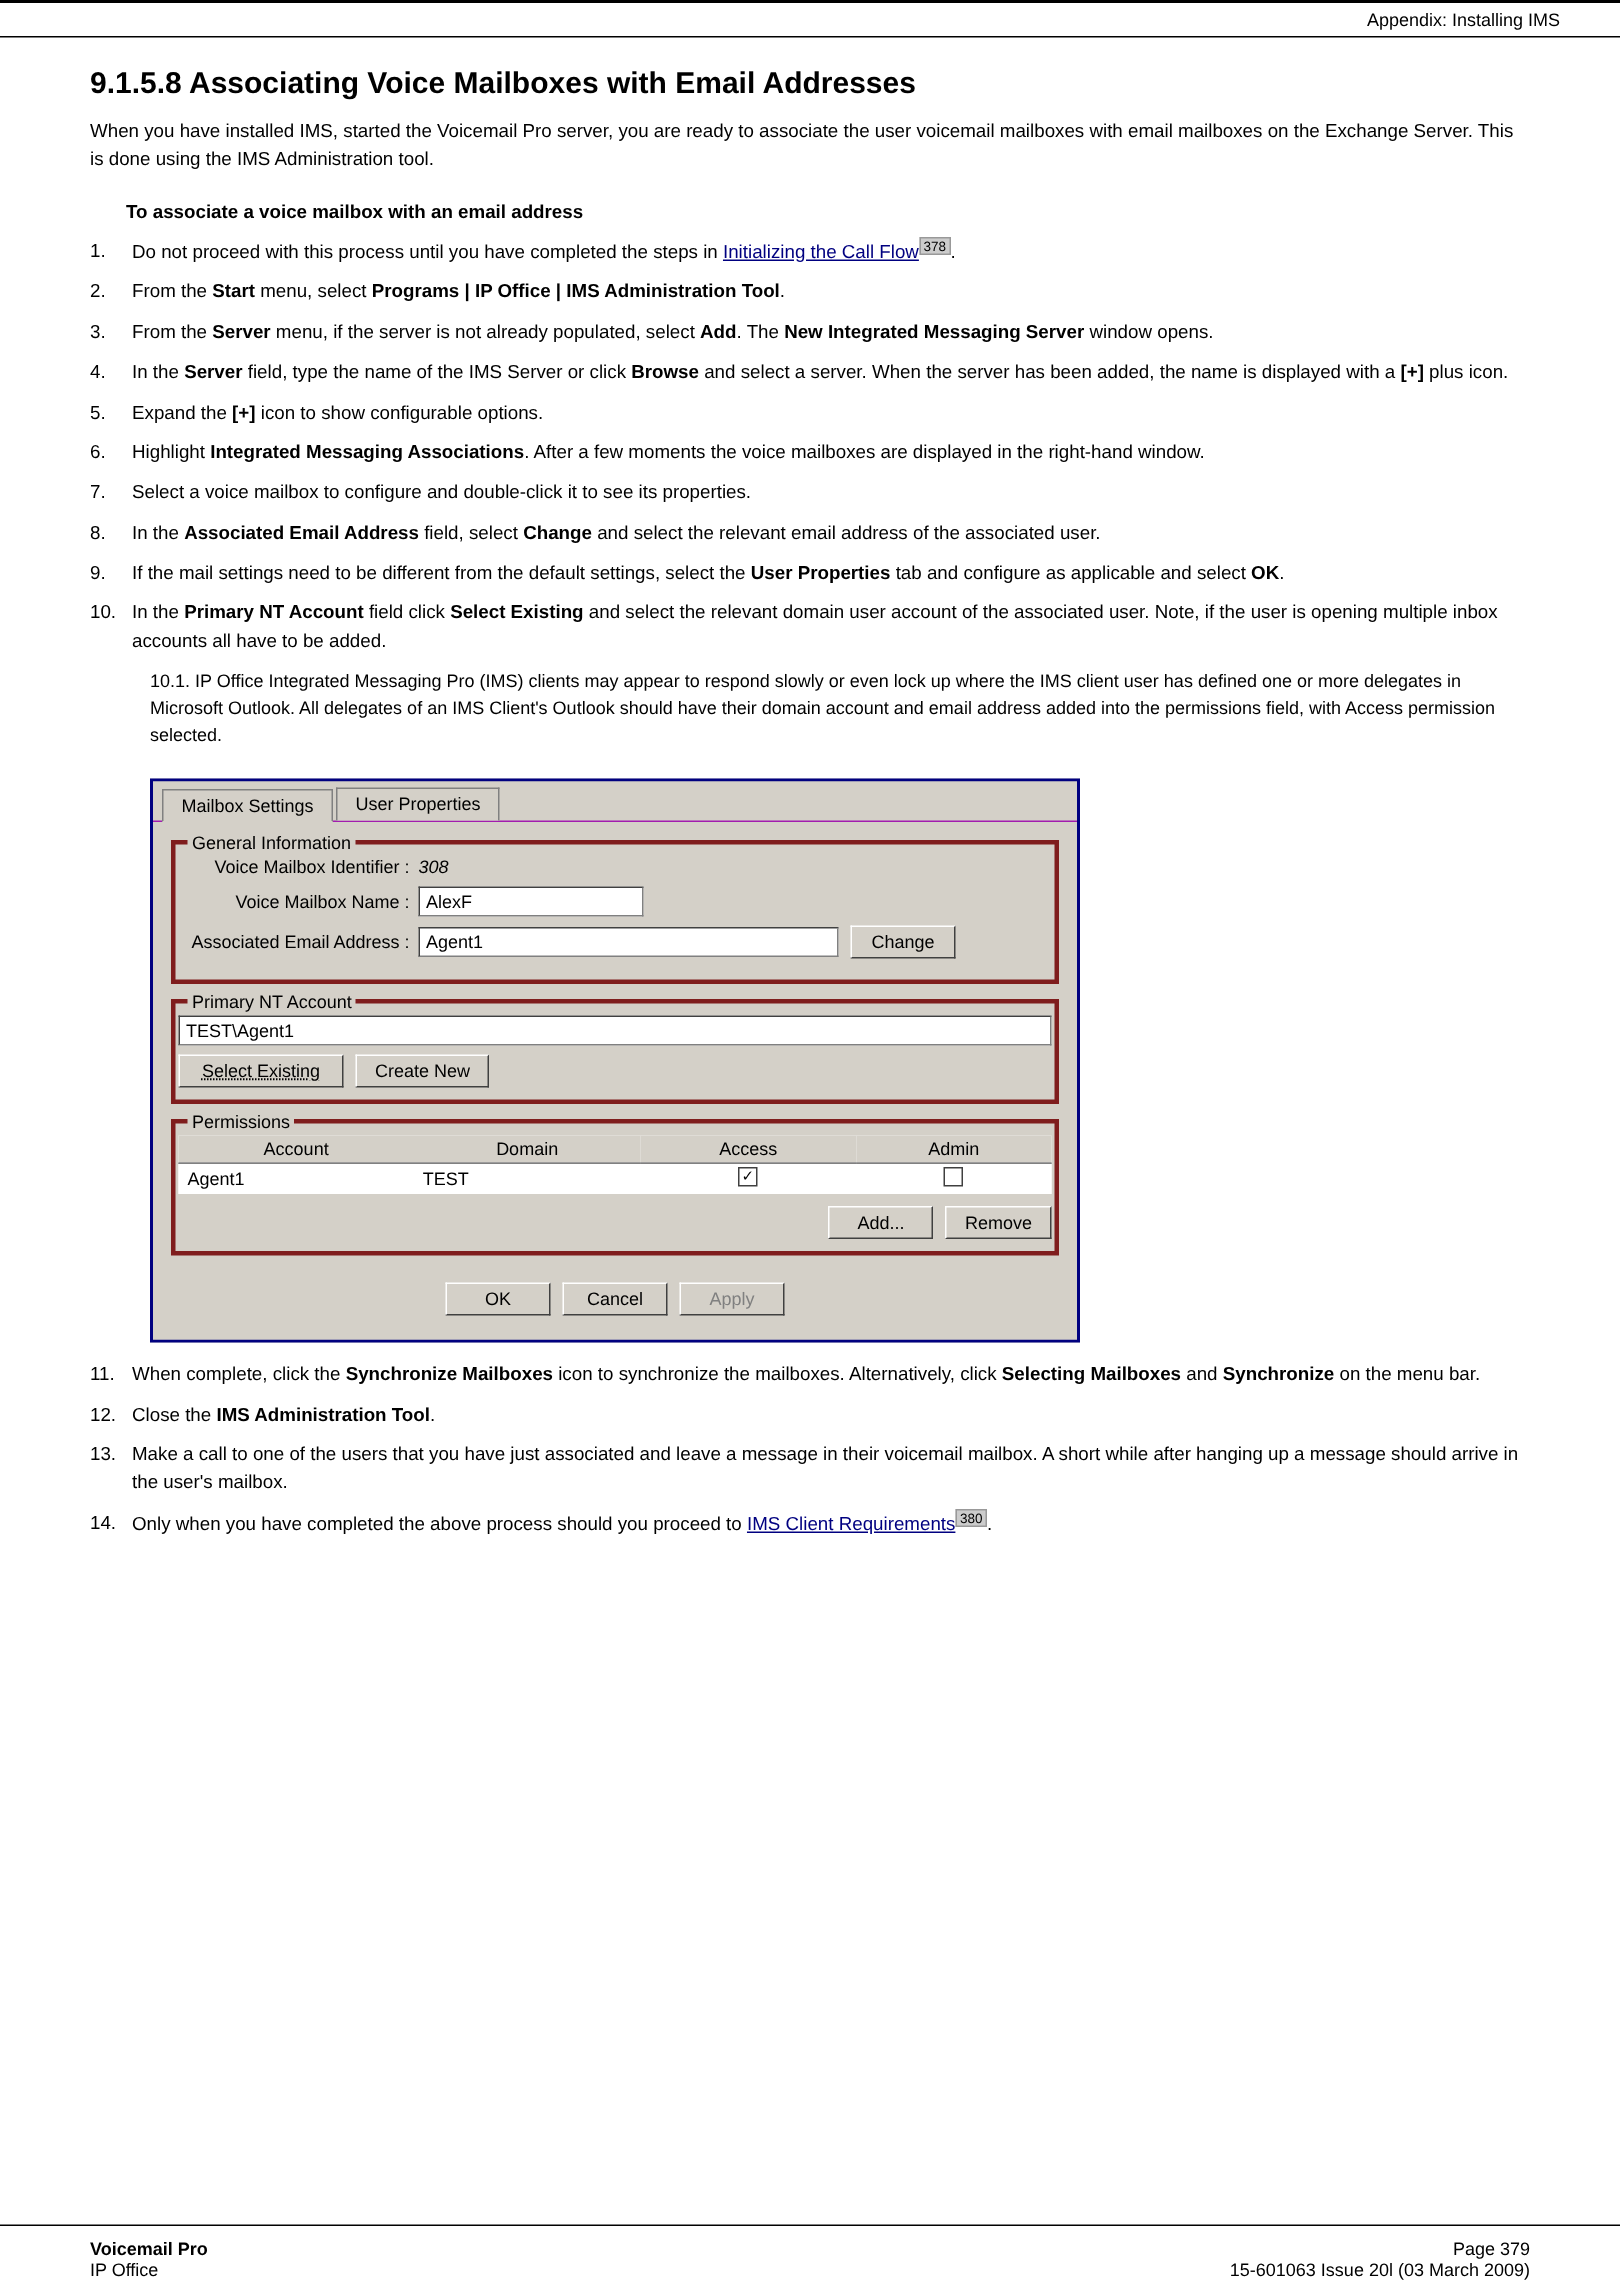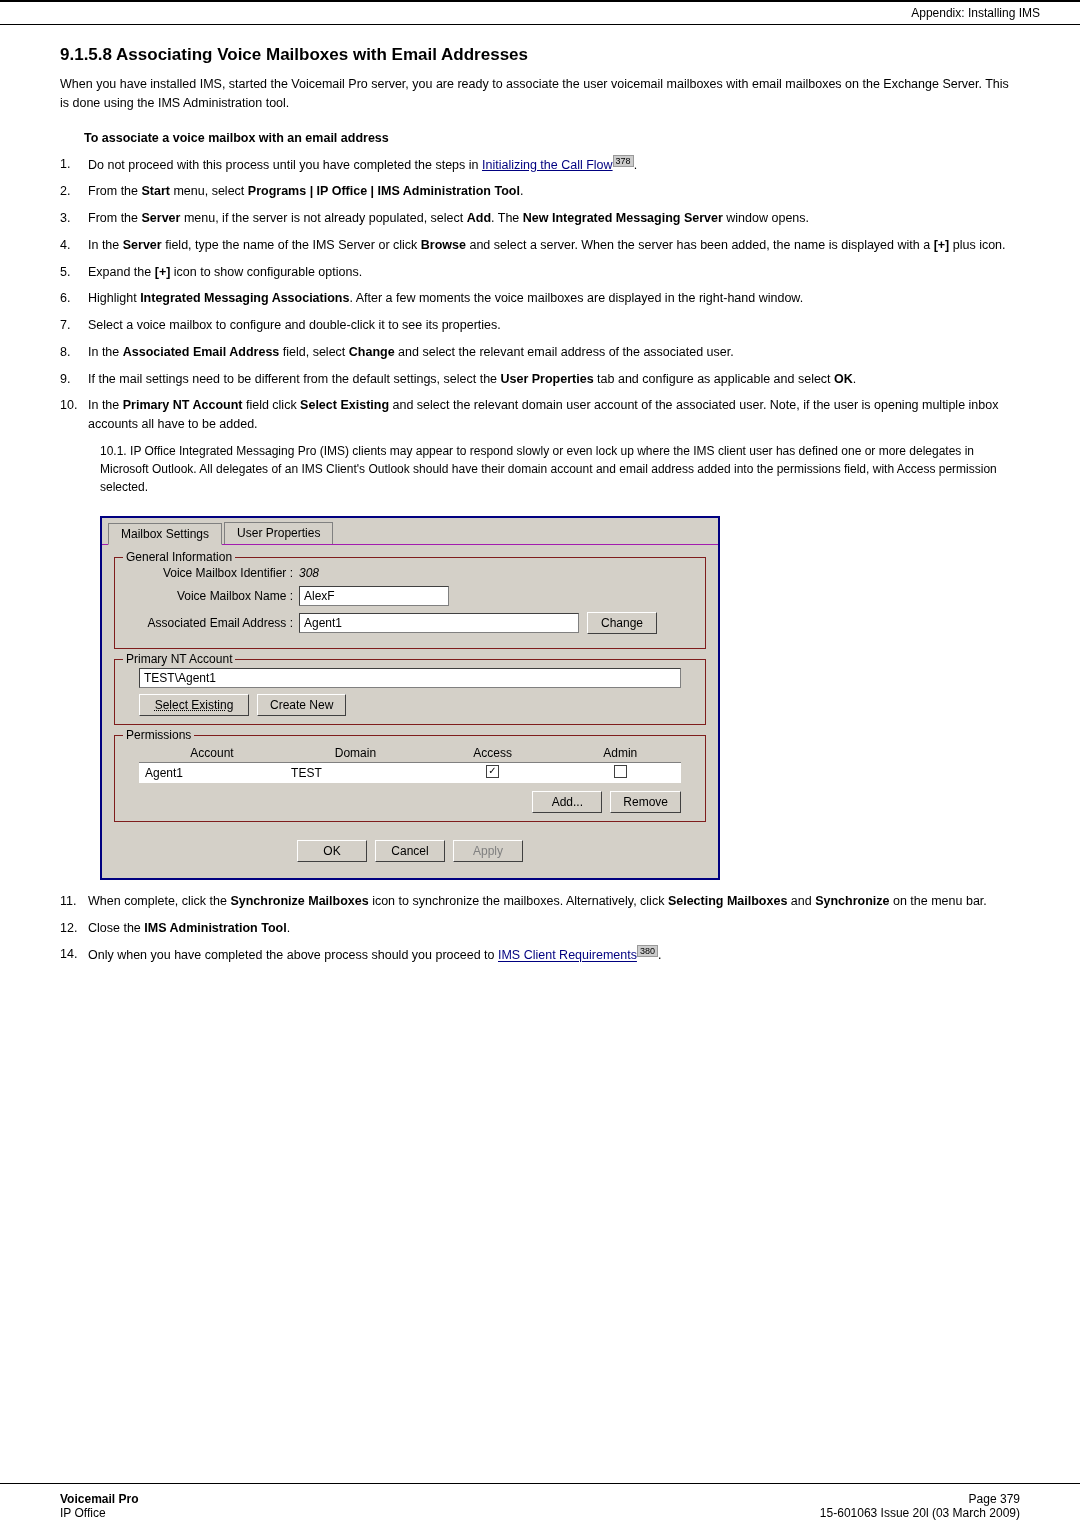--- a/index.html
+++ b/index.html
@@ -22,21 +22,21 @@
       border-top: 2px solid #000;
       border-bottom: 1px solid #000;
       padding: 4px 40px;
       text-align: right;
       font-size: 12px;
     }
     .content-area {
       padding: 20px 60px 80px 60px;
     }
     .section-title {
-      font-size: 17px;
+      font-size: 20px;
       font-weight: bold;
       margin-bottom: 10px;
     }
     .section-intro {
       font-size: 12.5px;
       line-height: 1.5;
       margin-bottom: 18px;
     }
     .sub-heading {
       font-weight: bold;
@@ -130,22 +130,22 @@
       border-bottom: 1px solid #d4d0c8;
       z-index: 1;
       position: relative;
       top: 1px;
     }
     .dialog-body {
       padding: 12px;
       background: #d4d0c8;
     }
     .group-box {
-      border: 1px solid #7f1d1d;
-      padding: 8px 24px;
+      border: 3px solid #7f1d1d;
+      padding: 8px 2px;
       margin-bottom: 10px;
       position: relative;
     }
     .group-box-title {
       position: absolute;
       top: -8px;
       left: 8px;
       background: #d4d0c8;
       padding: 0 3px;
       font-size: 12px;
@@ -482,20 +482,24 @@
         </span>
       </li>
 
       <li>
         <span class="step-num">12.</span>
         <span class="step-content">
           Close the <span class="bold">IMS Administration Tool</span>.
         </span>
       </li>
 
+      <li>
+        <span class="step-num">13.</span>
+        <span class="step-content">Make a call to one of the users that you have just associated and leave a message in their voicemail mailbox. A short while after hanging up a message should arrive in the user's mailbox.</span>
+      </li>
 
       <li>
         <span class="step-num">14.</span>
         <span class="step-content">
           Only when you have completed the above process should you proceed to
           <a href="#"><span>IMS Client Requirements</span></a><span class="superscript">380</span>.
         </span>
       </li>
     </ul>
 

